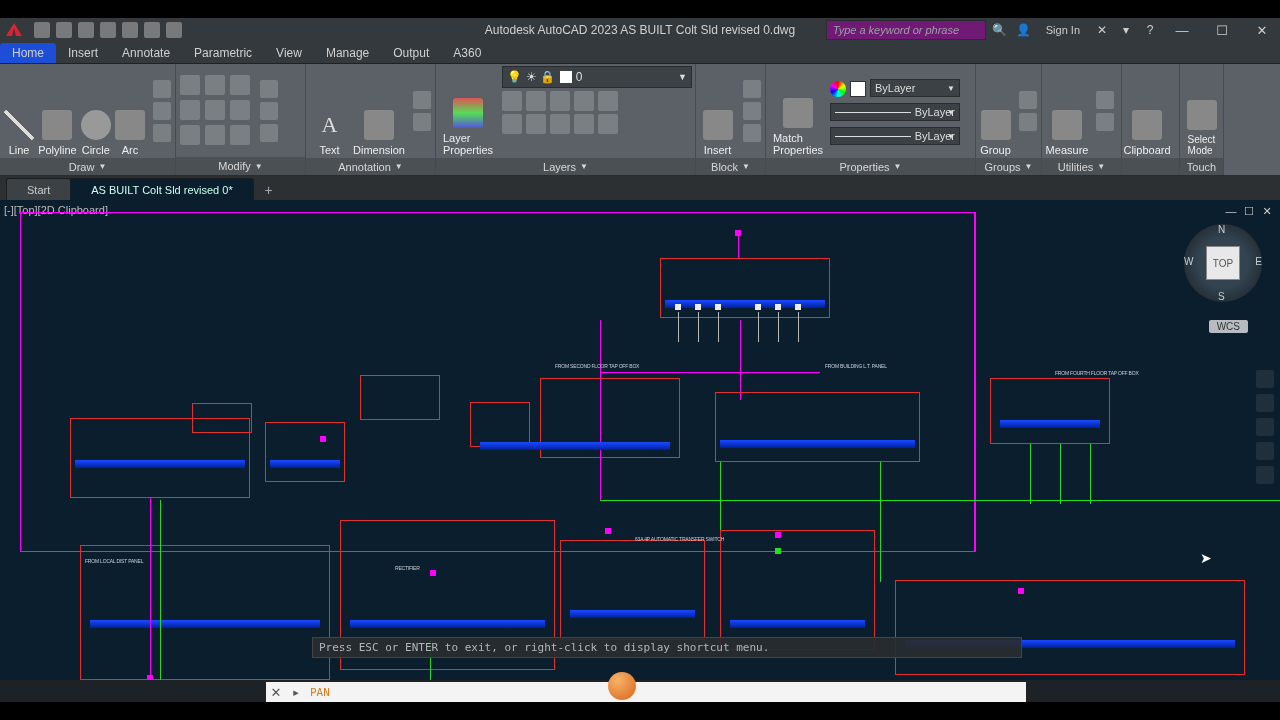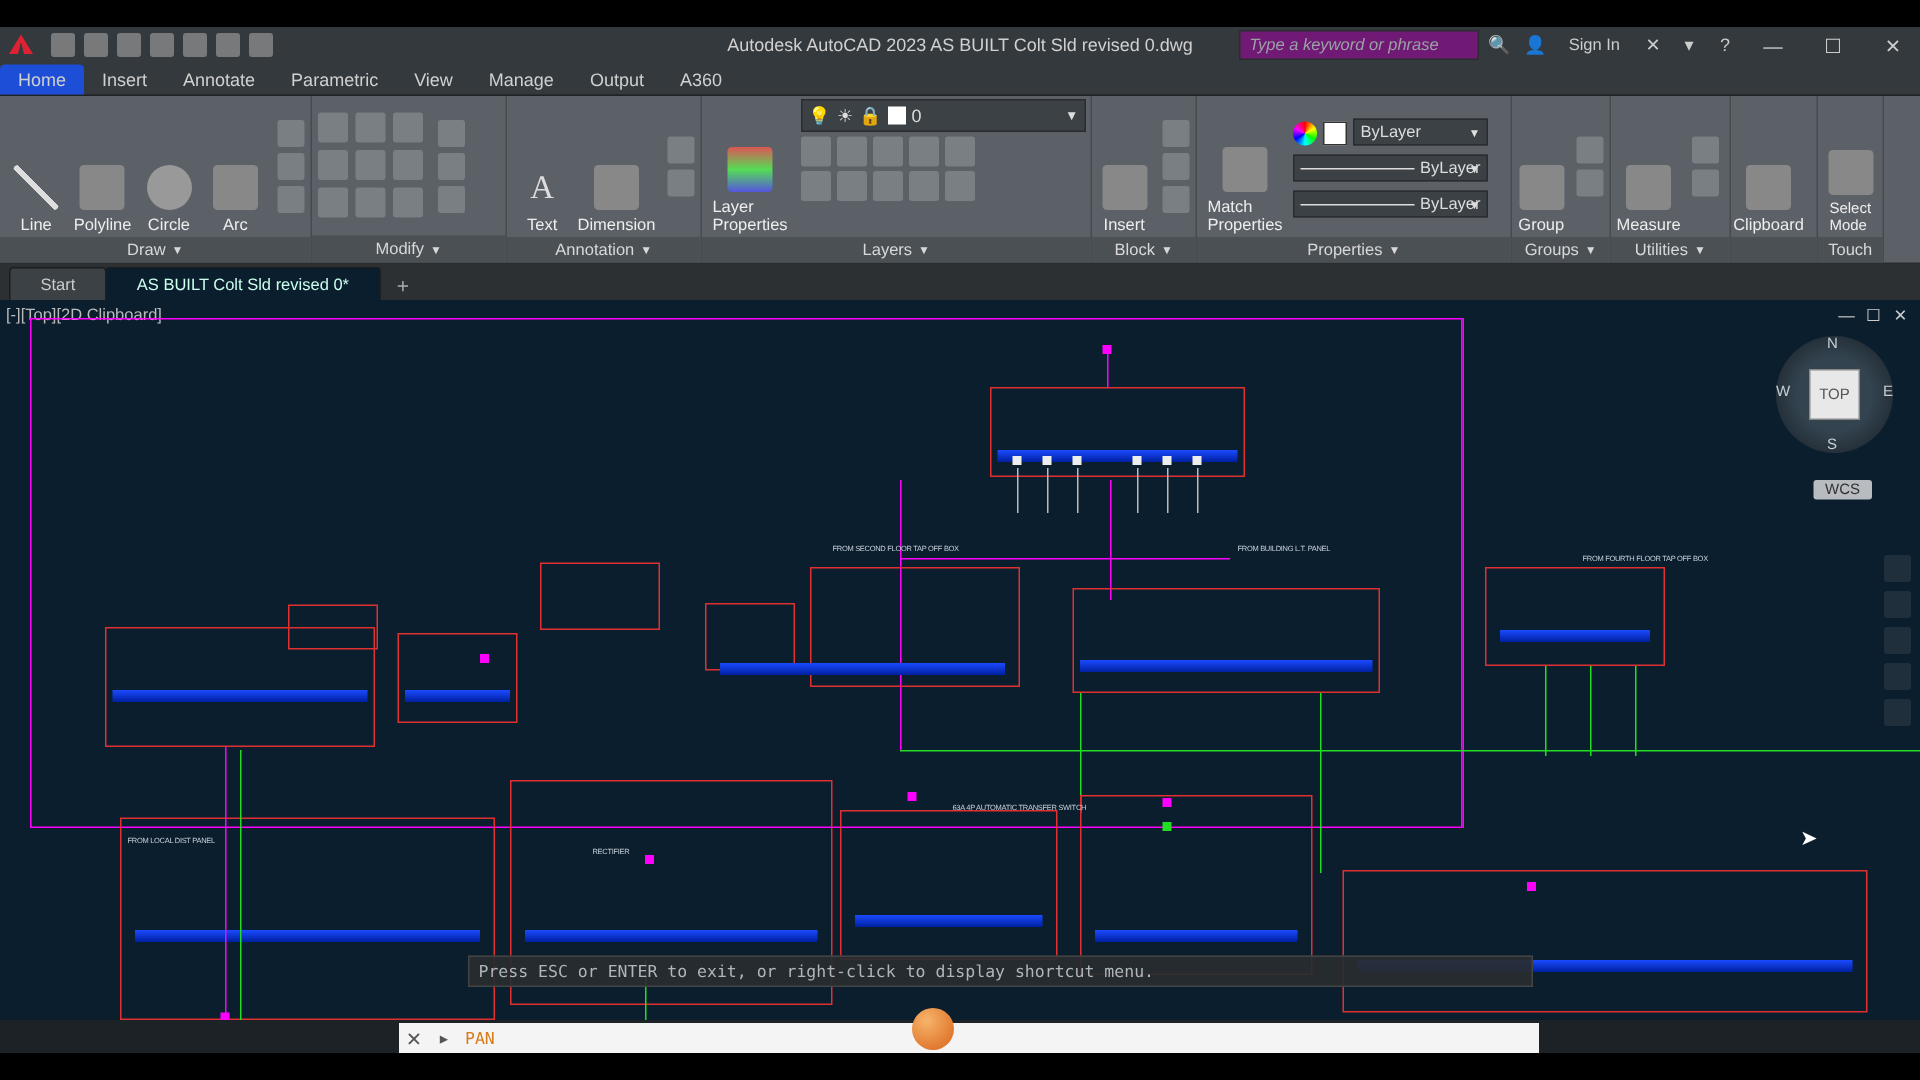--- a/index.html
+++ b/index.html
@@ -136,21 +136,21 @@
     <div class="mtab">Annotate</div>
     <div class="mtab">Parametric</div>
     <div class="mtab">View</div>
     <div class="mtab">Manage</div>
     <div class="mtab">Output</div>
     <div class="mtab">A360</div>
   </div>
 
   <div class="ribbon">
 
-    <div class="panel" style="width:208px">
+    <div class="panel" style="width:176px">
       <div class="panel-body">
         <div class="big-btn">
             <div class="bicon" style="background:linear-gradient(45deg,transparent 45%,#ddd 46%,#ddd 54%,transparent 55%)"></div>
             <span>Line</span>
           </div>
         <div class="big-btn">
             <div class="bicon"></div>
             <span>Polyline</span>
           </div>
         <div class="big-btn">

